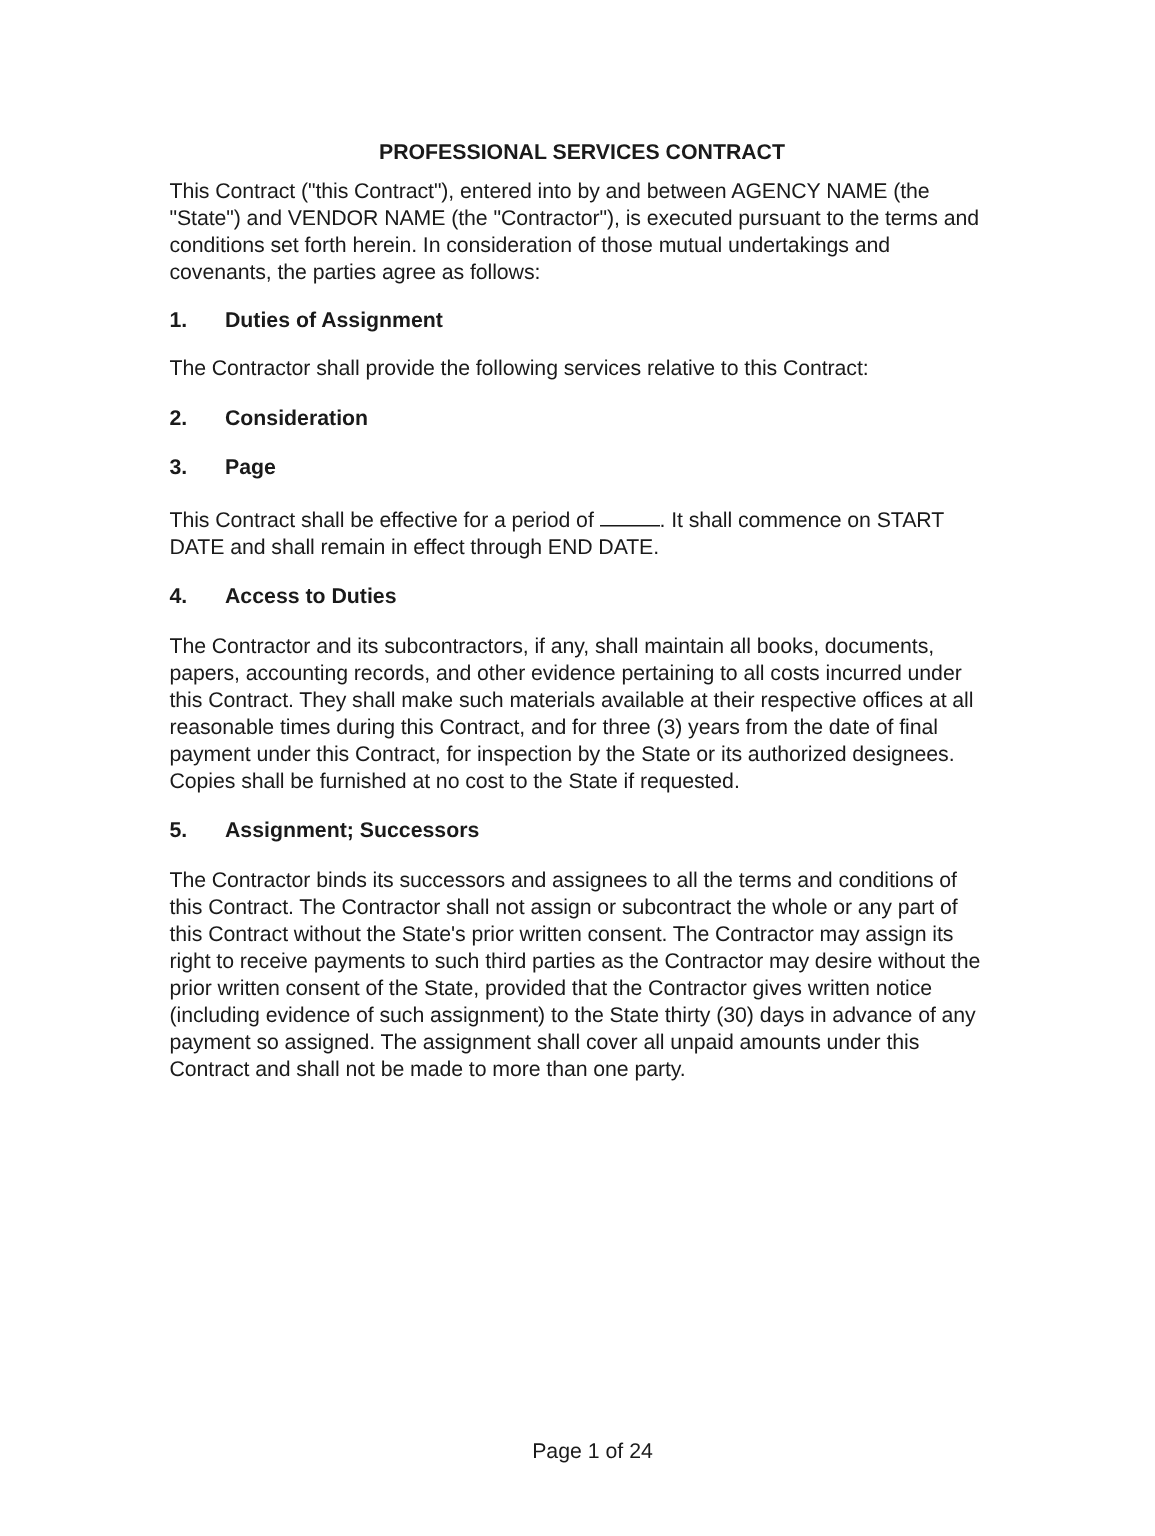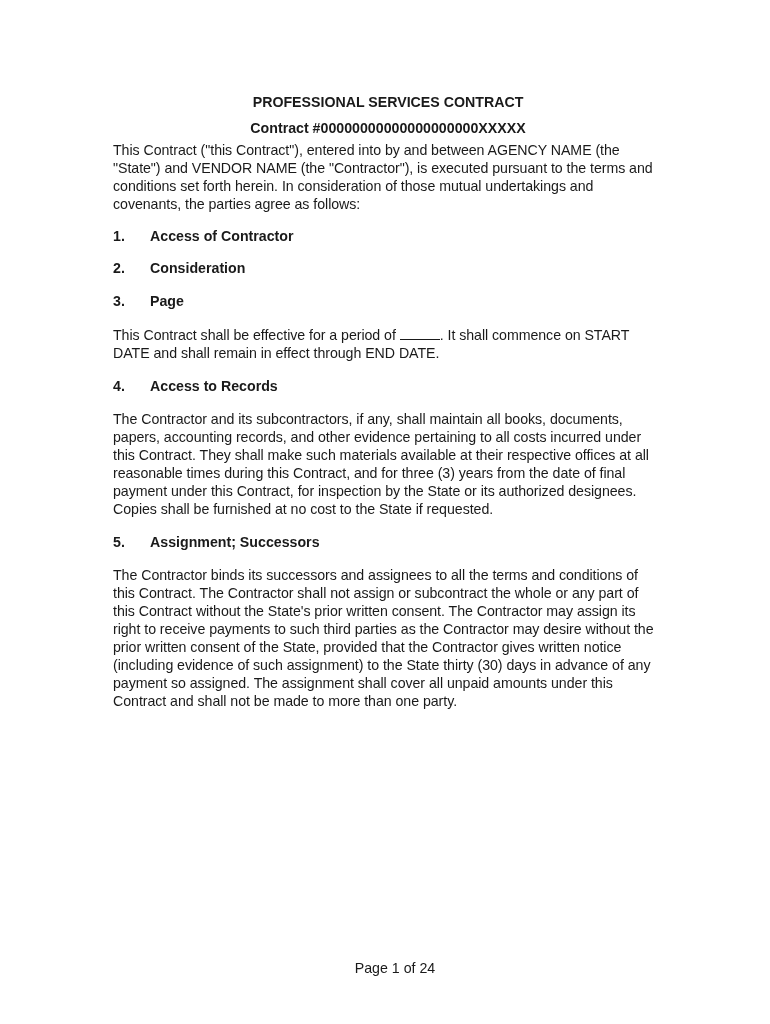--- a/index.html
+++ b/index.html
@@ -69,45 +69,45 @@
     font-size: 14.2px;
   }
 </style>
 </head>
 <body>
 
 <div class="page">
   <div class="content">
 
     <div class="title">PROFESSIONAL SERVICES CONTRACT</div>
-    <div class="contract-no">Contract #00000000000000000000XXXXX</div>
 
     <p class="body-text" style="margin-bottom:14px;">This Contract ("this Contract"), entered into by and between AGENCY NAME (the "State") and VENDOR NAME (the "Contractor"), is executed pursuant to the terms and conditions set forth herein. In consideration of those mutual undertakings and covenants, the parties agree as follows:</p>
 
     <div class="heading" style="margin-bottom:14px;">
       <span class="num">1.</span>
-      <span>Access of Contractor</span>
+      <span>Duties of Assignment</span>
     </div>
+    <p class="body-text" style="margin-bottom:15px;">The Contractor shall provide the following services relative to this Contract:</p>
 
     <div class="heading" style="margin-bottom:15px;">
       <span class="num">2.</span>
       <span>Consideration</span>
     </div>
 
     <div class="heading" style="margin-bottom:15px;">
       <span class="num">3.</span>
       <span>Page</span>
     </div>
     <p class="body-text" style="margin-bottom:15px;">
       <span>This Contract shall be effective for a period of </span><span class="blank" style="width:40px;"></span><span>.  It shall commence on START DATE and shall remain in effect through END DATE.</span>
     </p>
 
     <div class="heading" style="margin-bottom:15px;">
       <span class="num">4.</span>
-      <span>Access to Records</span>
+      <span>Access to Duties</span>
     </div>
     <p class="body-text" style="margin-bottom:15px;">The Contractor and its subcontractors, if any, shall maintain all books, documents, papers, accounting records, and other evidence pertaining to all costs incurred under this Contract.  They shall make such materials available at their respective offices at all reasonable times during this Contract, and for three (3) years from the date of final payment under this Contract, for inspection by the State or its authorized designees.  Copies shall be furnished at no cost to the State if requested.</p>
 
     <div class="heading" style="margin-bottom:15px;">
       <span class="num">5.</span>
       <span>Assignment; Successors</span>
     </div>
     <p class="body-text">The Contractor binds its successors and assignees to all the terms and conditions of this Contract. The Contractor shall not assign or subcontract the whole or any part of this Contract without the State's prior written consent. The Contractor may assign its right to receive payments to such third parties as the Contractor may desire without the prior written consent of the State, provided that the Contractor gives written notice (including evidence of such assignment) to the State thirty (30) days in advance of any payment so assigned.  The assignment shall cover all unpaid amounts under this Contract and shall not be made to more than one party.</p>
 
   </div>

